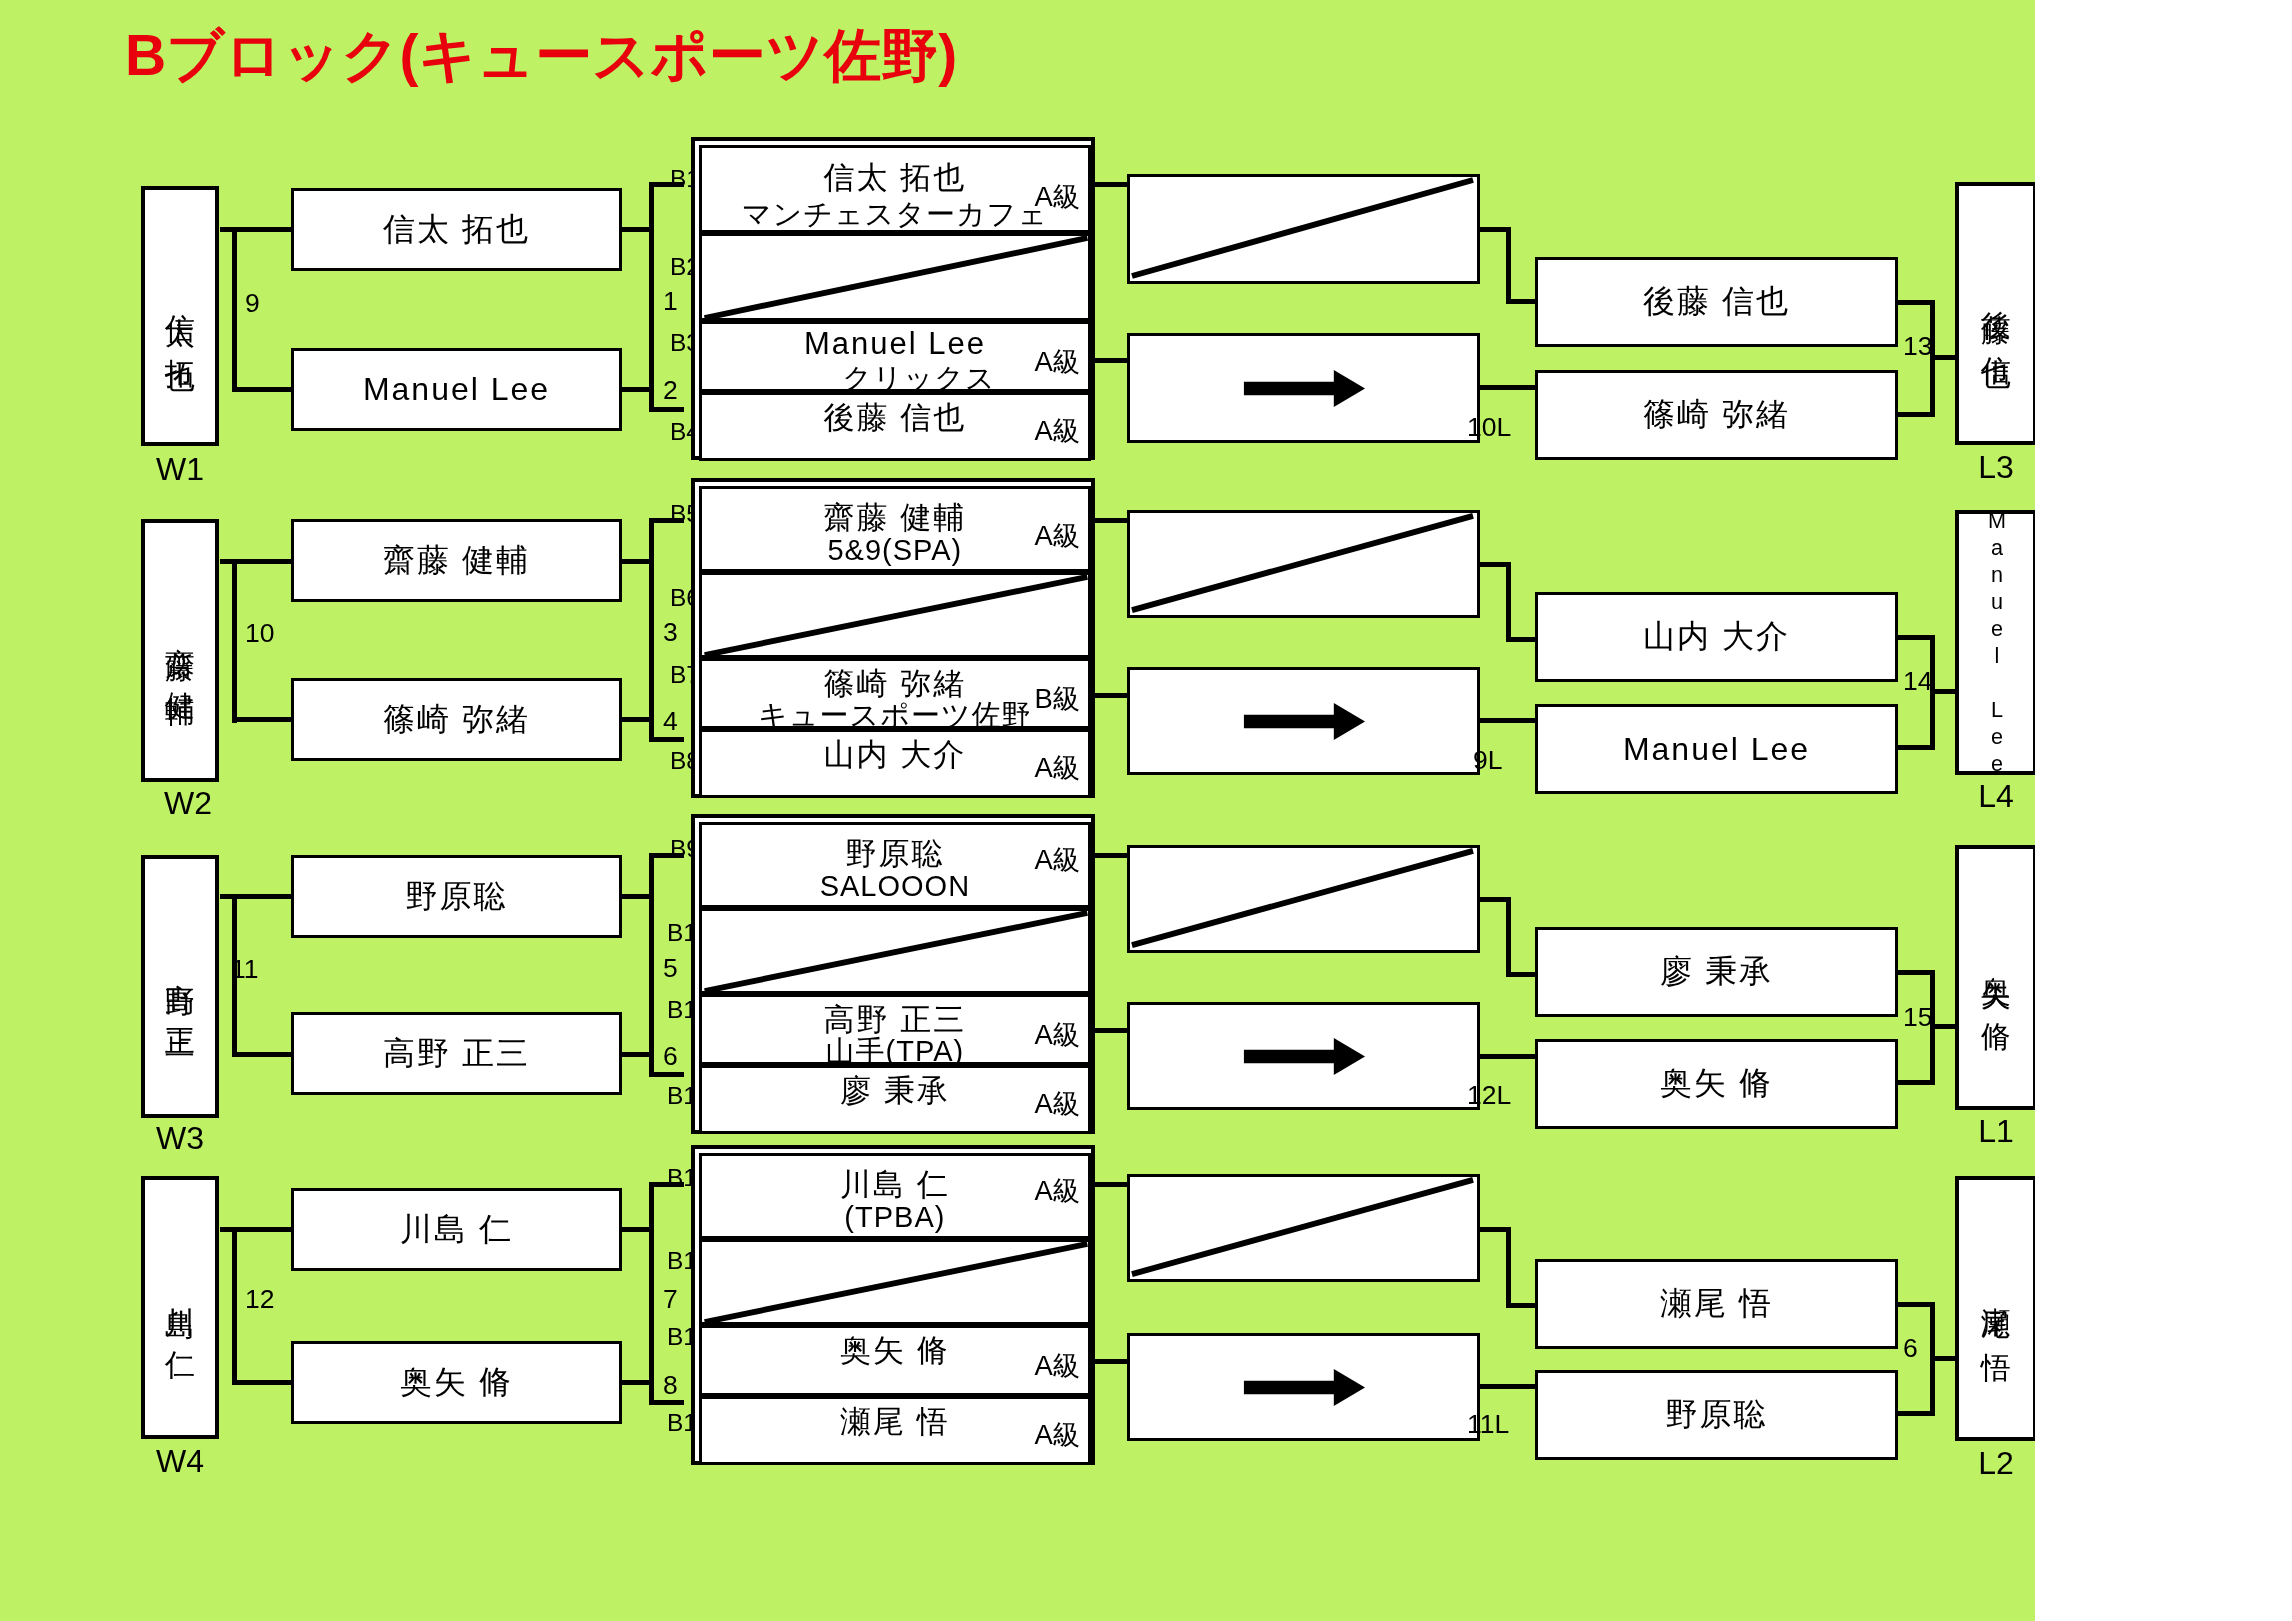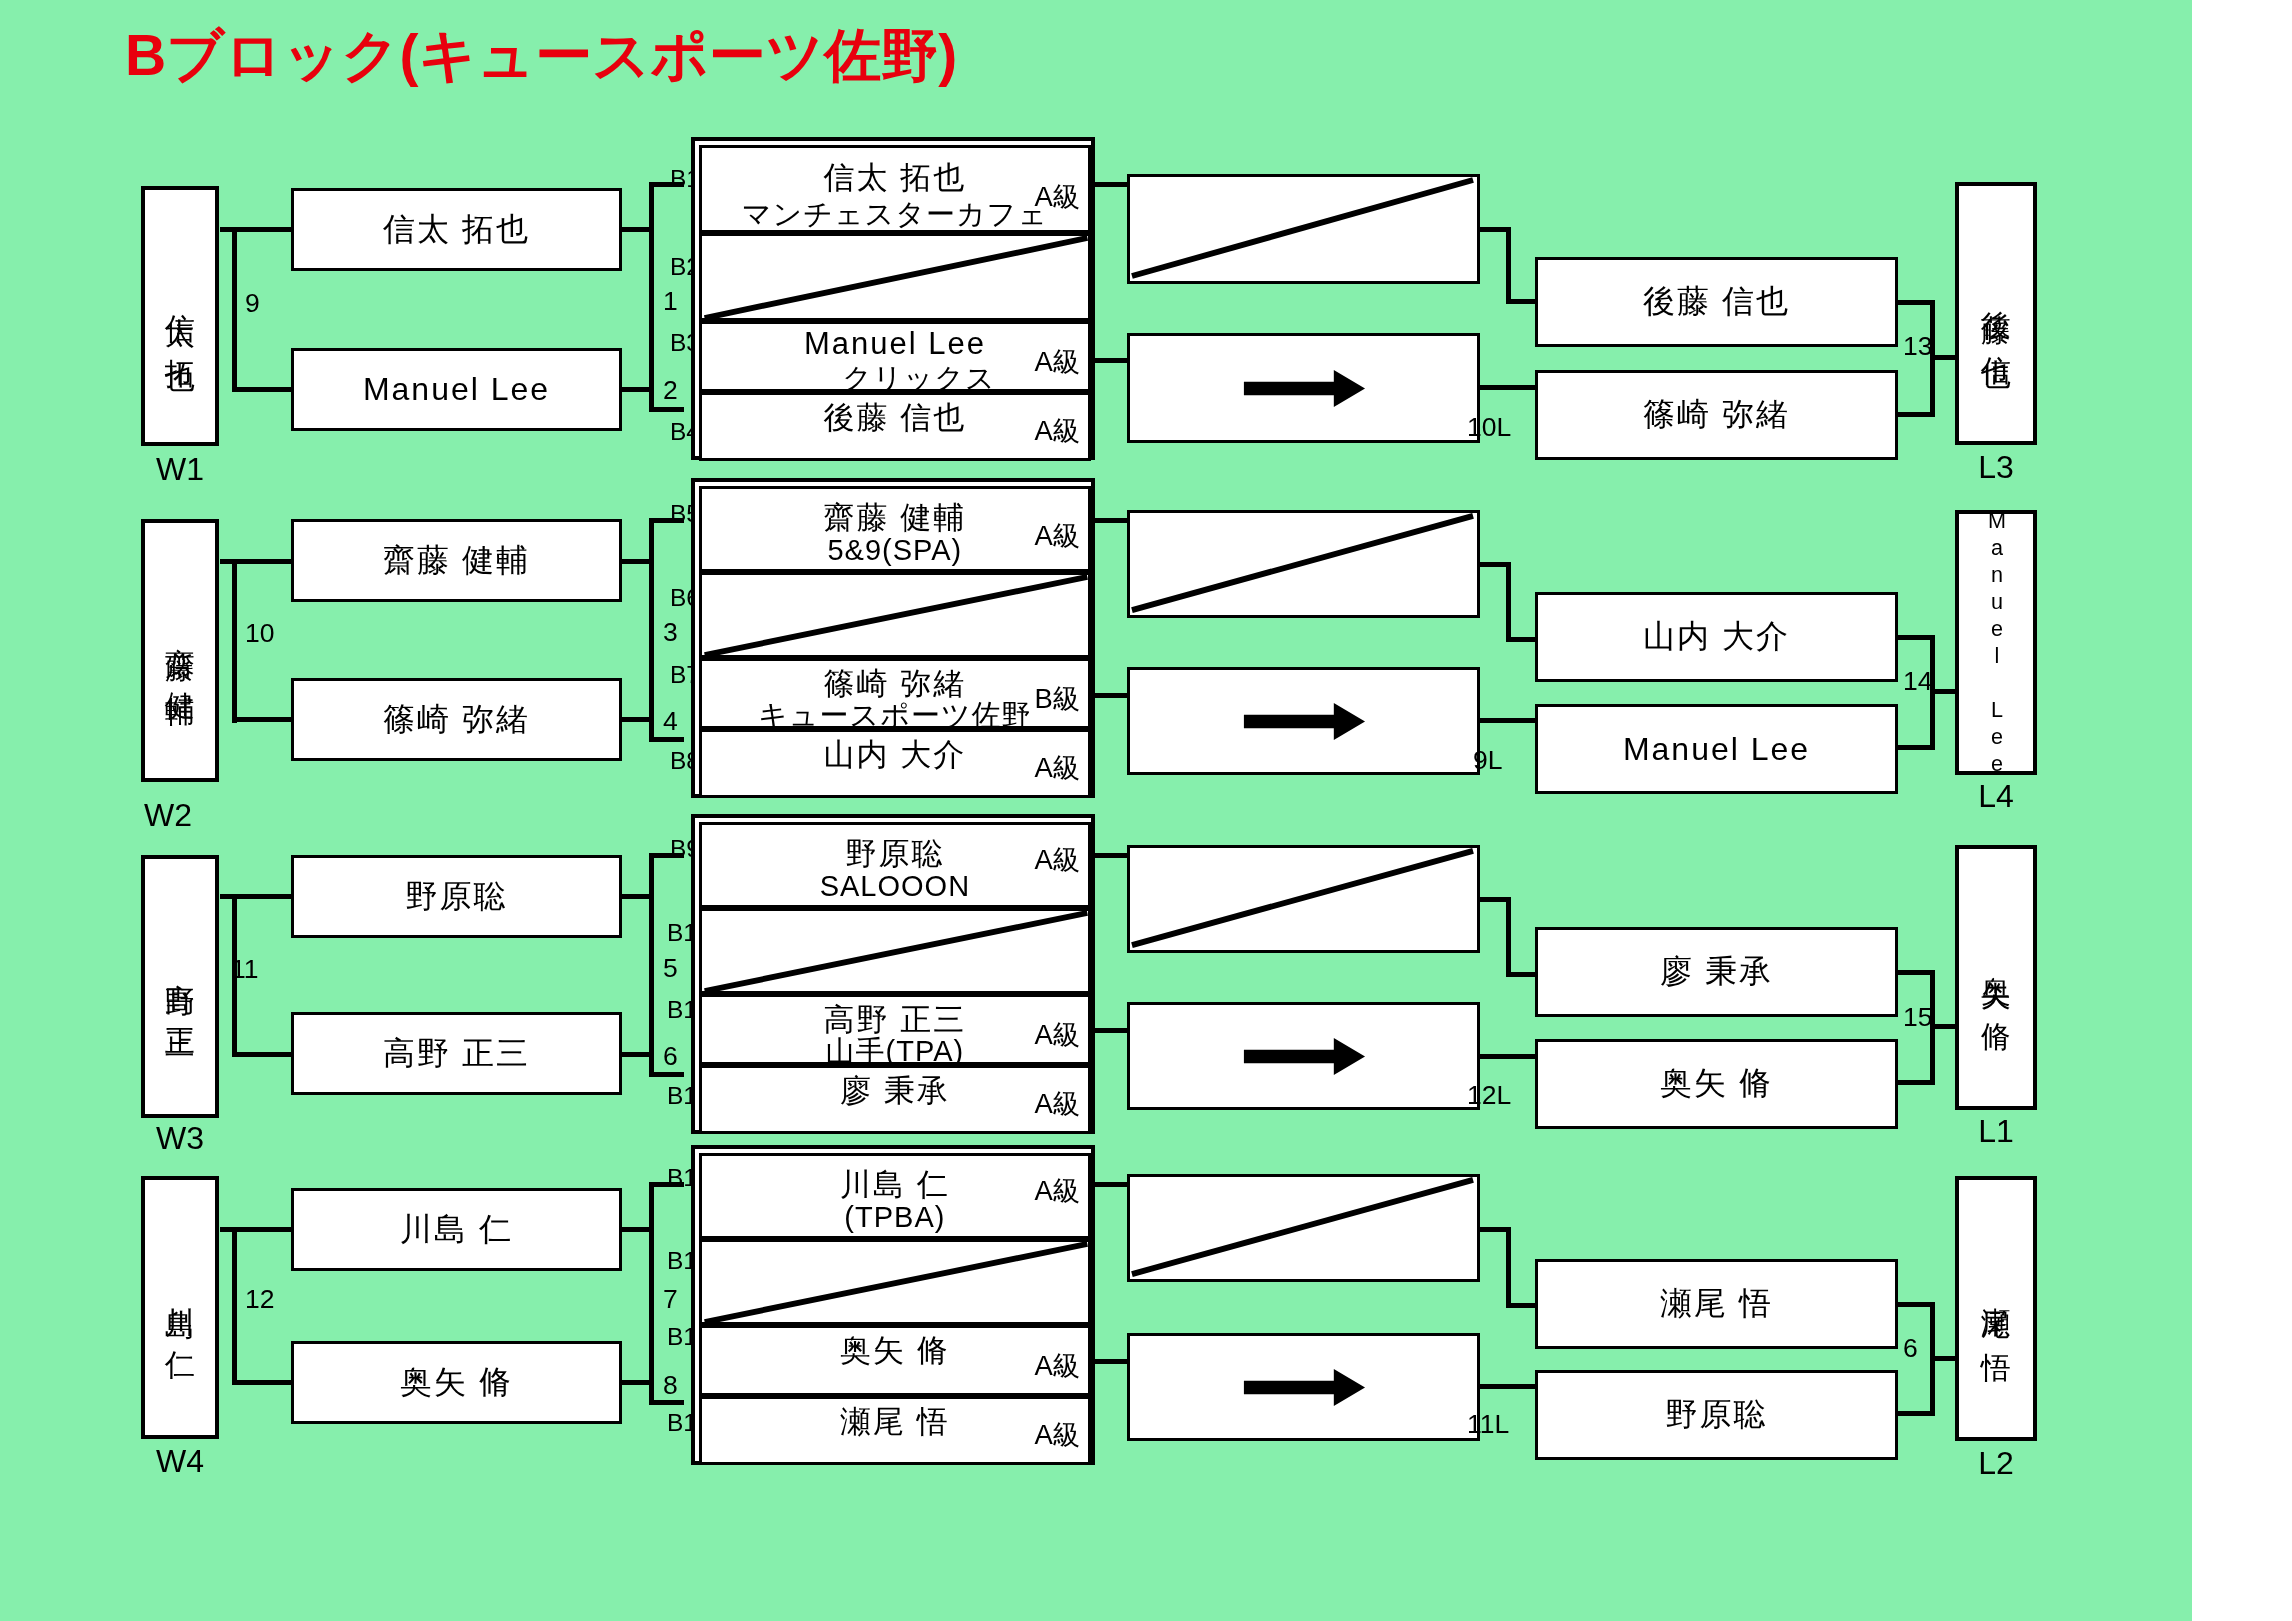--- a/index.html
+++ b/index.html
@@ -6,23 +6,23 @@
     margin: 0;
     padding: 0;
     background: #ffffff;
   }
   body {
     font-family: "Liberation Sans", "DejaVu Sans", sans-serif;
     color: #000000;
   }
   #page {
     position: relative;
-    width: 2192px;
+    width: 2035px;
     height: 1621px;
-    background: #86efac;
+    background: #bef264;
     overflow: hidden;
   }
 
   
   .title {
     position: absolute;
     left: 125px;
     top: 17.6px;
     font-size: 57px;
     font-weight: bold;
@@ -231,21 +231,21 @@
   <div class="ln" style="left:1898px; top:300px; width:37px; height:4.9px;"></div>
   <div class="ln" style="left:1930px; top:300px; width:4.9px; height:116px;"></div>
   <div class="ln" style="left:1898px; top:412px; width:37px; height:4.9px;"></div>
   <div class="ln" style="left:1930px; top:355px; width:27.4px; height:4.9px;"></div>
   <div class="mlabel" style="left:1903px; top:333px;">13</div>
 
   <div class="vbox" style="left:1955px; top:182px; width:82px; height:263px;">後藤  信也</div>
   <div class="seedlabel" style="left:1955px; top:451px; width:82px;">L3</div>
 
   <div class="vbox" style="left:141px; top:519px; width:78px; height:263px;">齋藤  健輔</div>
-  <div class="seedlabel" style="left:129px; top:787px; width:78px;margin-top:12px;">W2</div>
+  <div class="seedlabel" style="left:149px; top:787px; width:78px;">W2</div>
 
   <div class="namebox" style="left:291px; top:519px; width:331px; height:83px;">齋藤  健輔</div>
   <div class="namebox" style="left:291px; top:678px; width:331px; height:83px;">篠崎  弥緒</div>
   <div class="ln" style="left:220px; top:559px; width:17.6px; height:4.9px;"></div>
   <div class="ln" style="left:232px; top:559px; width:4.9px; height:164px;"></div>
   <div class="ln" style="left:232px; top:559px; width:59px; height:4.9px;"></div>
   <div class="ln" style="left:232px; top:717px; width:59px; height:4.9px;"></div>
   <div class="mlabel" style="left:245px; top:620px;">10</div>
 
   <div class="ln" style="left:622px; top:559px; width:31px; height:4.9px;"></div>

